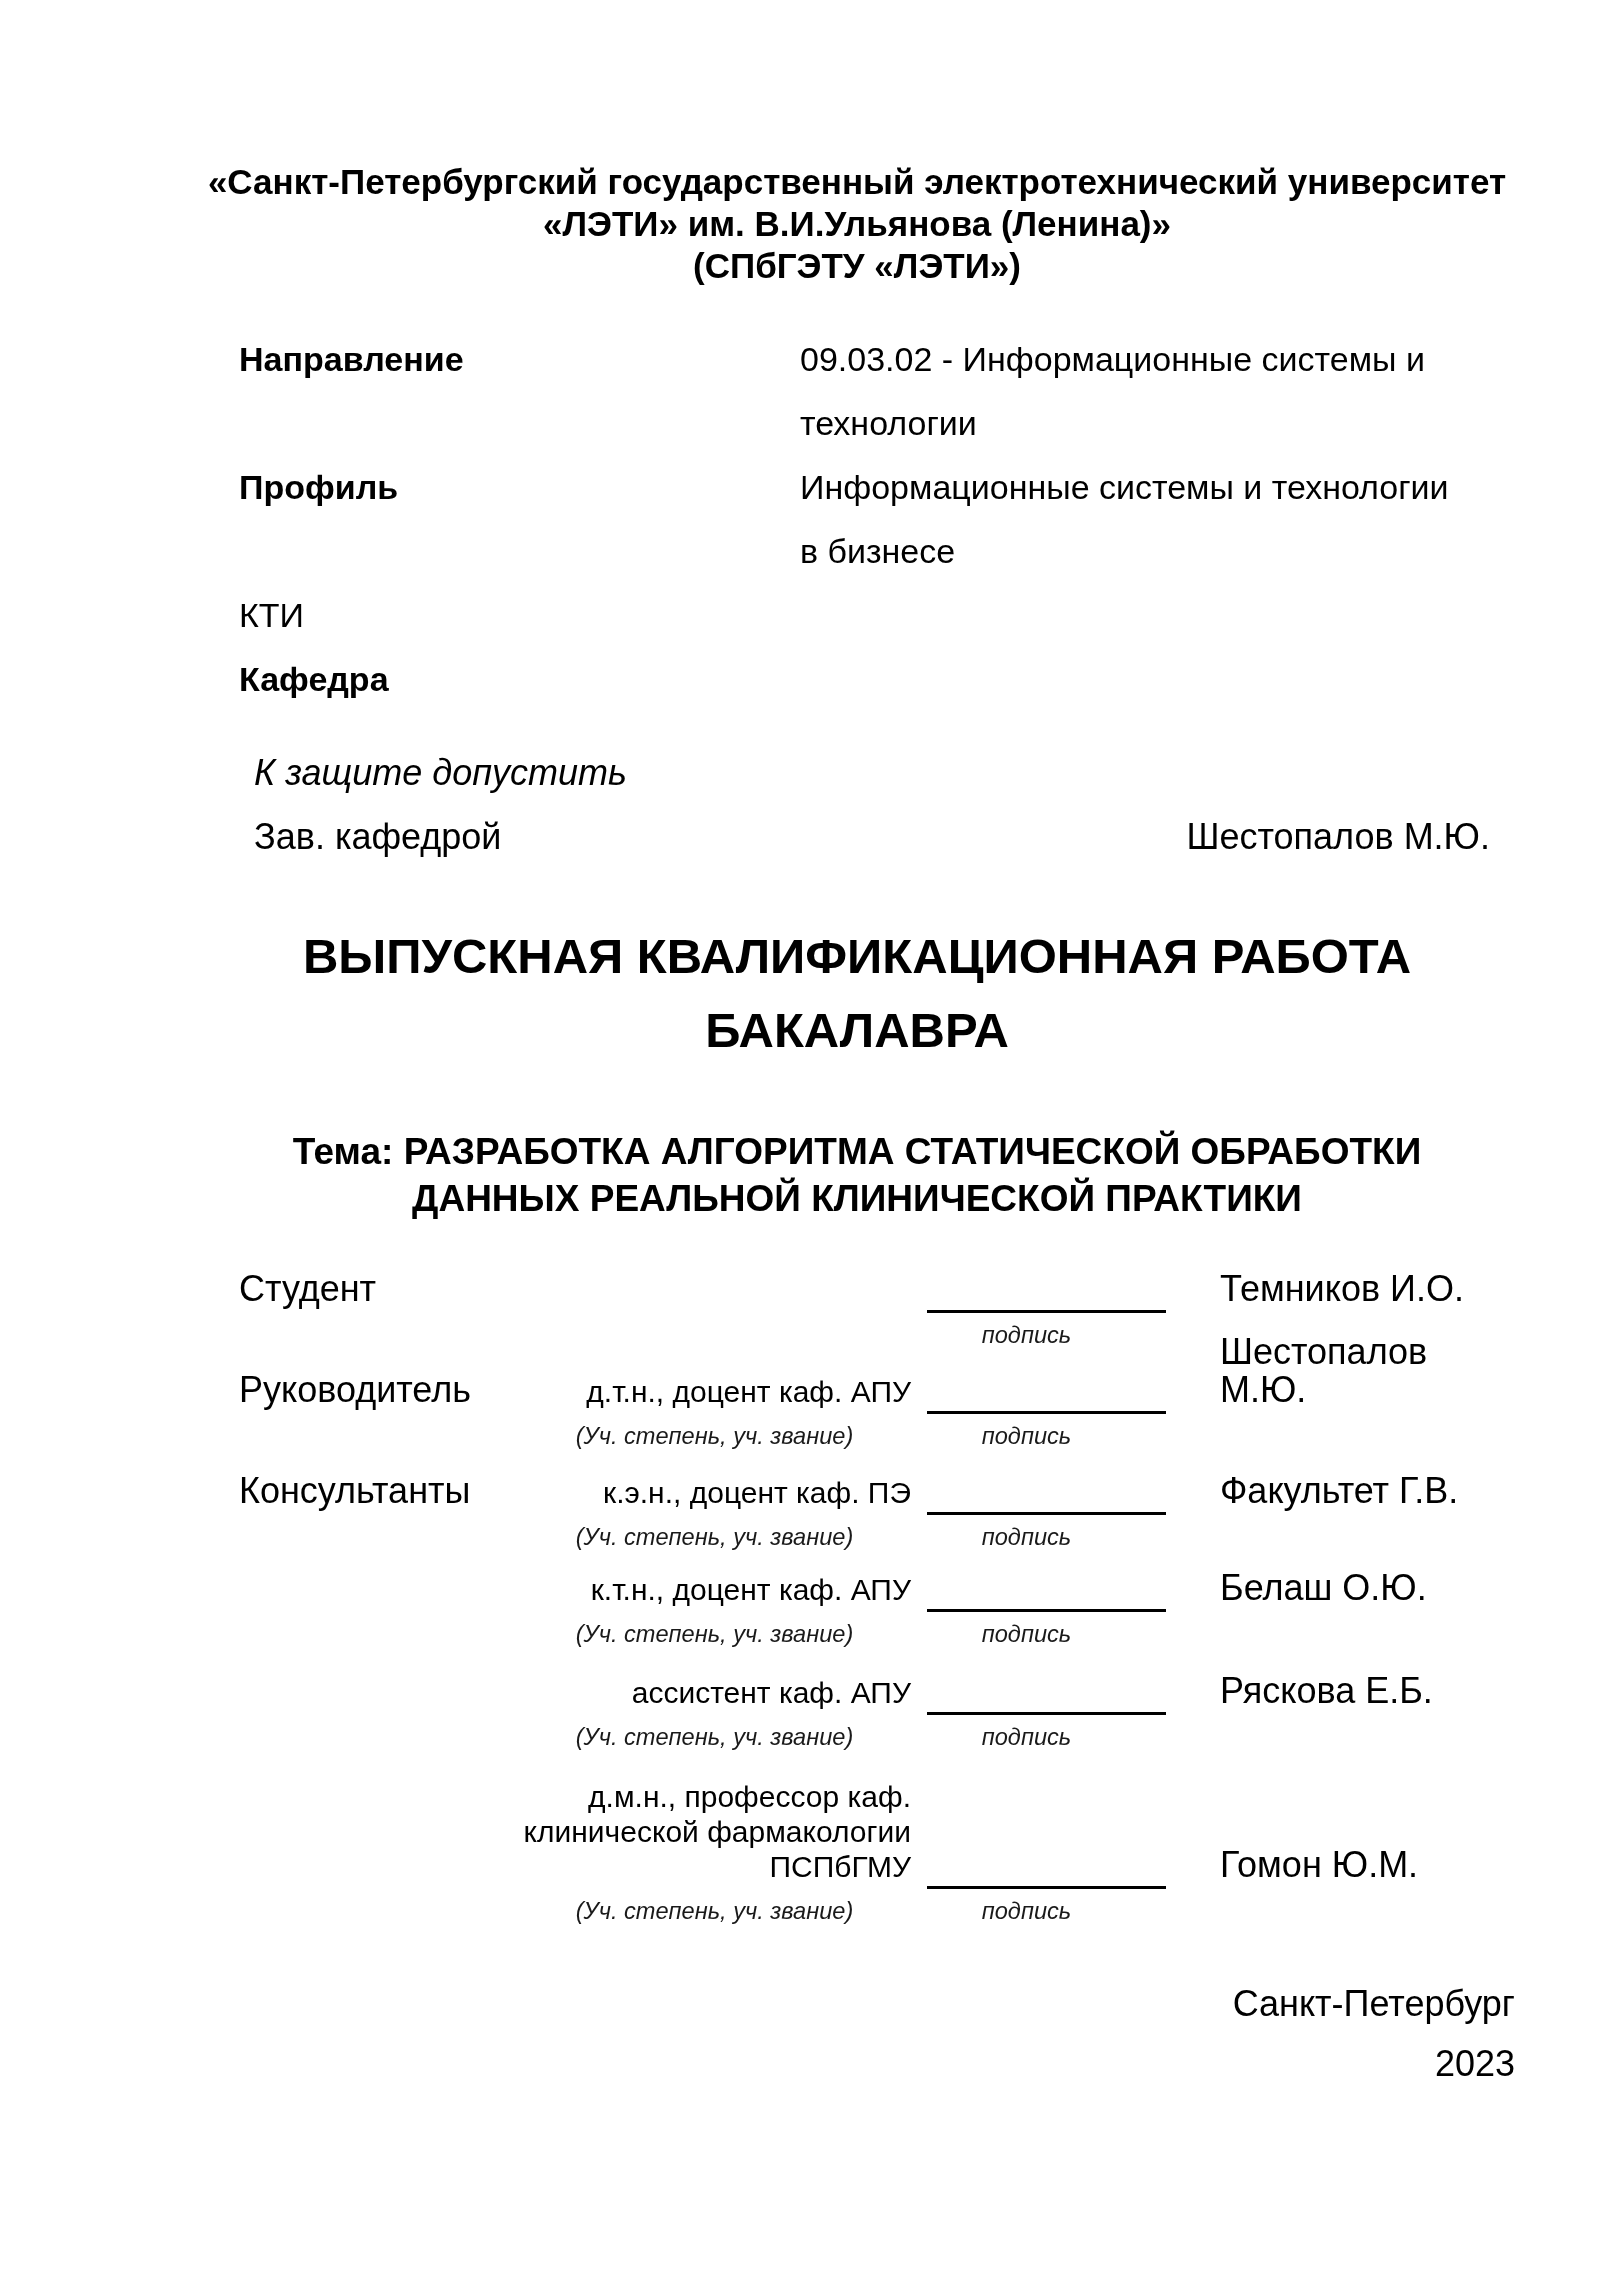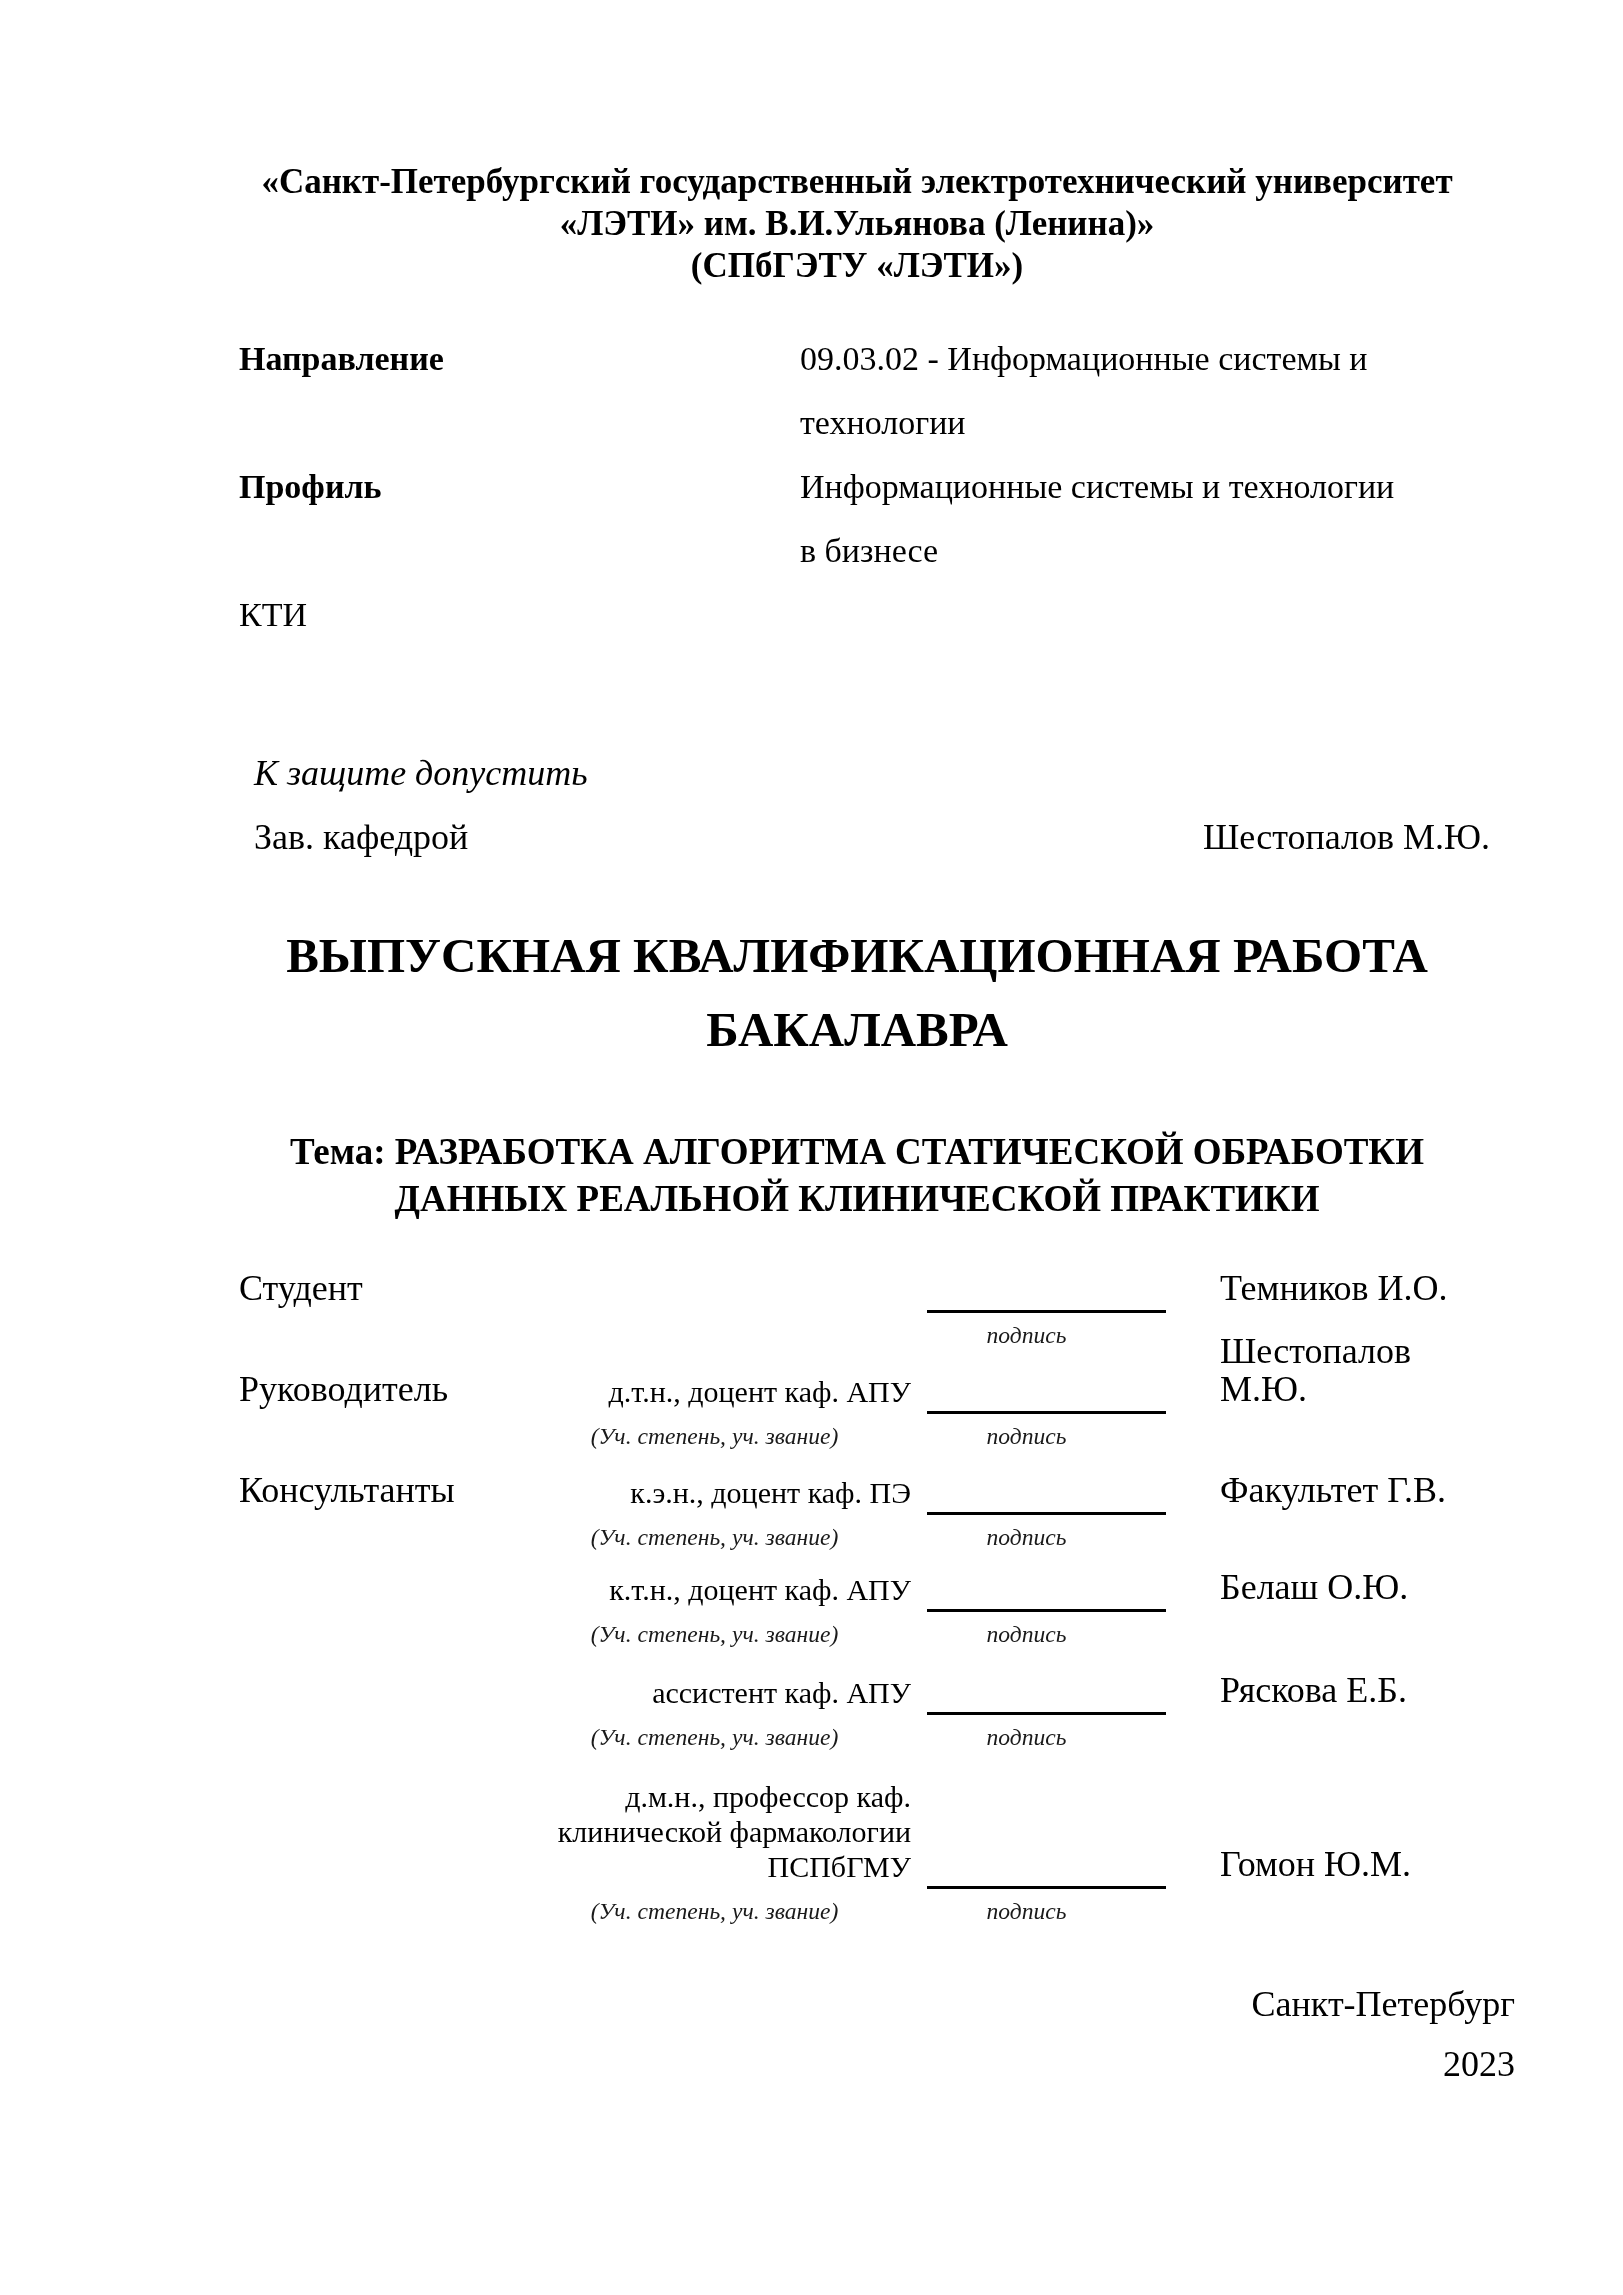--- a/index.html
+++ b/index.html
@@ -6,21 +6,21 @@
     margin: 0;
     padding: 0;
     background: #ffffff;
   }
   .page {
     position: relative;
     width: 1623px;
     height: 2295px;
     background: #ffffff;
     color: #000000;
-    font-family: Liberation Serif, serif;
+    font-family: Liberation Sans, sans-serif;
     overflow: hidden;
   }
   .pre { white-space: pre-line; }
 
   
   .header {
     position: absolute;
     left: 199px; top: 161px; width: 1316px;
     text-align: center;
     font-size: 35px; font-weight: bold; line-height: 42px;
@@ -124,20 +124,21 @@
     </div>
     <div class="frow">
       <div class="flabel">Профиль</div>
       <div class="fvalue pre">Информационные системы и технологии
 в бизнесе</div>
     </div>
     <div class="frow">
       <div class="fvalue pre">КТИ</div>
     </div>
     <div class="frow">
+      <div class="flabel">Кафедра</div>
     </div>
   </div>
 
   <div class="admission">
     <div class="adm-note">К защите допустить</div>
     <div class="adm-row">
       <span>Зав. кафедрой</span>
       <span>Шестопалов М.Ю.</span>
     </div>
   </div>

